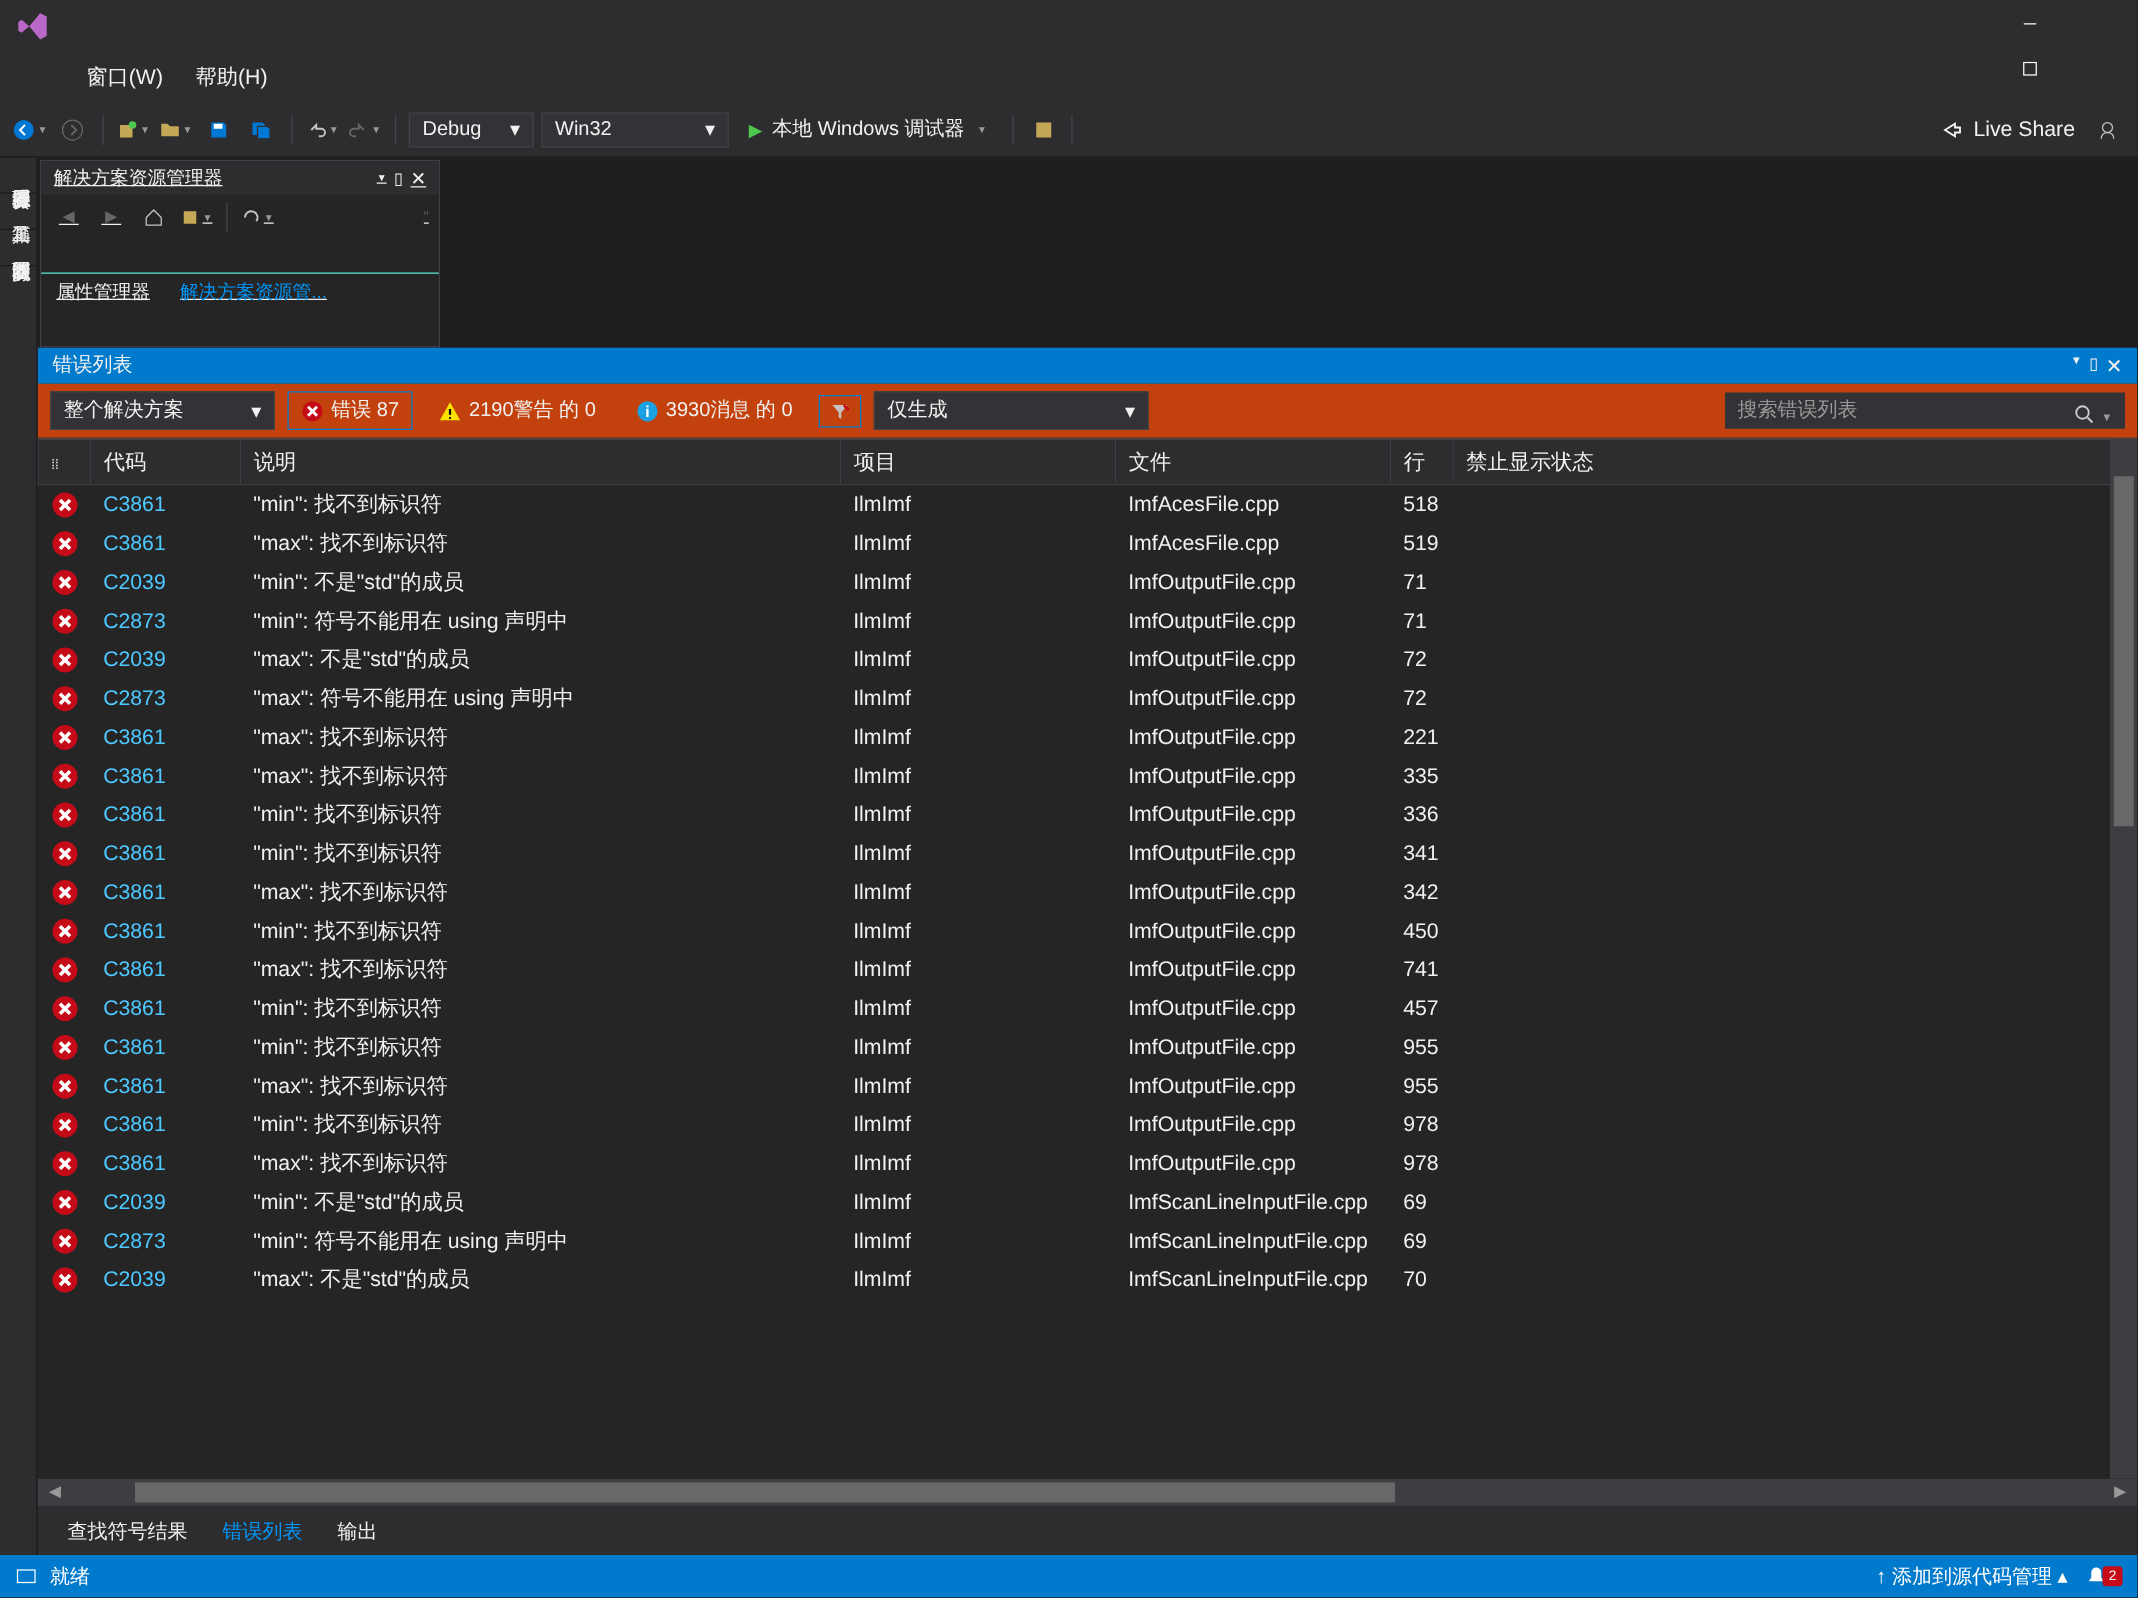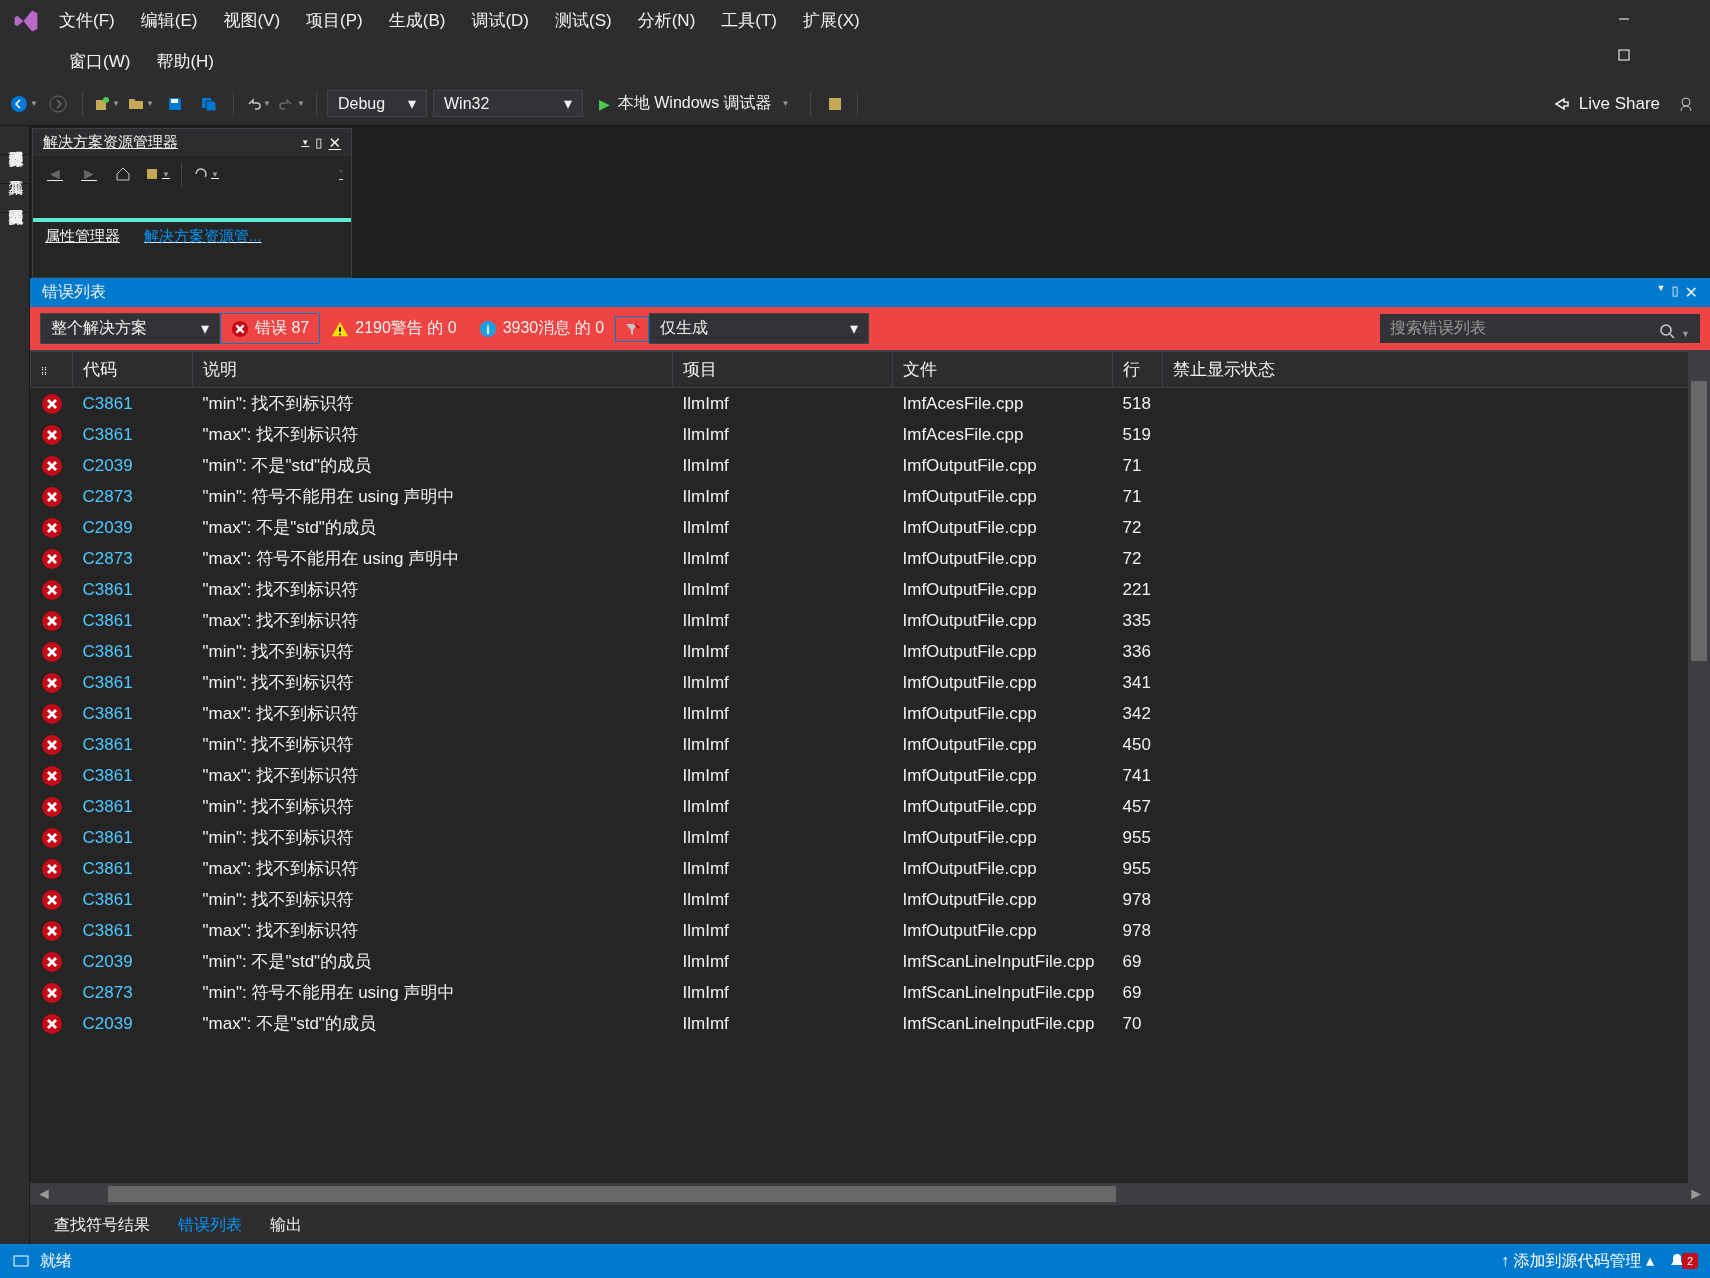--- a/index.html
+++ b/index.html
@@ -32,29 +32,29 @@
 .main { flex: 1; display: flex; overflow: hidden; }
 .left-sidebar { width: 30px; background: #2d2d30; border-right: 1px solid #1b1b1c; display: flex; flex-direction: column; }
 .sidebar-tab { writing-mode: vertical-rl; padding: 14px 4px; font-size: 15px; color: #f1f1f1; cursor: pointer; border-bottom: 1px solid #1b1b1c; }
 
 .content-area { flex: 1; display: flex; flex-direction: column; overflow: hidden; }
 
 
 .sol-explorer { width: 320px; height: 150px; background: #252526; border: 1px solid #3f3f46; margin: 2px 0 0 2px; text-decoration: underline; }
 .sol-header { background: #2d2d30; padding: 4px 10px; font-size: 15px; display: flex; align-items: center; gap: 6px; }
 .sol-toolbar { padding: 4px 8px; display: flex; gap: 6px; align-items: center; }
-.sol-tabs { display: flex; border-top: 4px solid #5eead4; }
+.sol-tabs { display: flex; border-top: 1px solid #5eead4; }
 .sol-tab { padding: 5px 12px; font-size: 15px; color: #f1f1f1; cursor: pointer; }
 .sol-tab.active2 { color: #0097fb; }
 
 
 .error-panel { flex: 1; display: flex; flex-direction: column; background: #252526; overflow: hidden; }
 .error-header { background: #007acc; padding: 4px 12px; font-size: 16px; display: flex; align-items: center; }
 .error-header-controls { margin-left: auto; display: flex; gap: 6px; }
-.error-filter-bar { background: #ef4444; padding: 6px 10px; display: flex; align-items: center; border-bottom: 1px solid #3f3f46; }
+.error-filter-bar { background: #c2410c; padding: 6px 10px; display: flex; align-items: center; gap: 10px; border-bottom: 1px solid #3f3f46; }
 .filter-combo { background: #333337; border: 1px solid #434346; padding: 4px 10px; font-size: 16px; color: #f1f1f1; display: flex; align-items: center; gap: 8px; min-width: 180px; }
 .filter-btn { display: flex; align-items: center; gap: 6px; padding: 4px 10px; font-size: 16px; border: 1px solid transparent; cursor: pointer; }
 .filter-btn.active { border: 1px solid #007acc; }
 .filter-icon-error { width: 18px; height: 18px; }
 .filter-funnel { padding: 4px 8px; border: 1px solid #007acc; }
 .search-errors { margin-left: auto; background: #333337; padding: 4px 10px; font-size: 16px; color: #999; display: flex; align-items: flex-end; gap: 6px; width: 320px; }
 
 
 .error-table-wrap { flex: 1; overflow: auto; position: relative; }
 .error-table { width: 100%; border-collapse: collapse; font-size: 17px; }
@@ -91,32 +91,20 @@
 </head>
 <body>
 
 <div class="titlebar">
   <div class="menurow1">
     <div class="vs-logo">
       <svg width="28" height="28" viewBox="0 0 32 32">
           <path fill="#ba68c8" d="M23 4l-10 12L6 10l-3 2v8l3 2 7-6 10 12 6-3V7l-6-3z"></path>
         </svg>
     </div>
-    <div class="menu-items" id="menu1">
-        <div class="menu-item">文件(F)</div>
-        <div class="menu-item">编辑(E)</div>
-        <div class="menu-item">视图(V)</div>
-        <div class="menu-item">项目(P)</div>
-        <div class="menu-item">生成(B)</div>
-        <div class="menu-item">调试(D)</div>
-        <div class="menu-item">测试(S)</div>
-        <div class="menu-item">分析(N)</div>
-        <div class="menu-item">工具(T)</div>
-        <div class="menu-item">扩展(X)</div>
-      </div>
     <div class="title-right">
       <div class="search-box">
         <span>搜索 (Ctrl...</span>
         <svg width="16" height="16" viewBox="0 0 16 16">
             <circle cx="7" cy="7" r="5" fill="none" stroke="#ccc" stroke-width="1.5"></circle>
             <line x1="11" y1="11" x2="15" y2="15" stroke="#ccc" stroke-width="1.5"></line>
           </svg>
       </div>
       <div class="project-name">OpenCV</div>
       <div class="win-btn">

